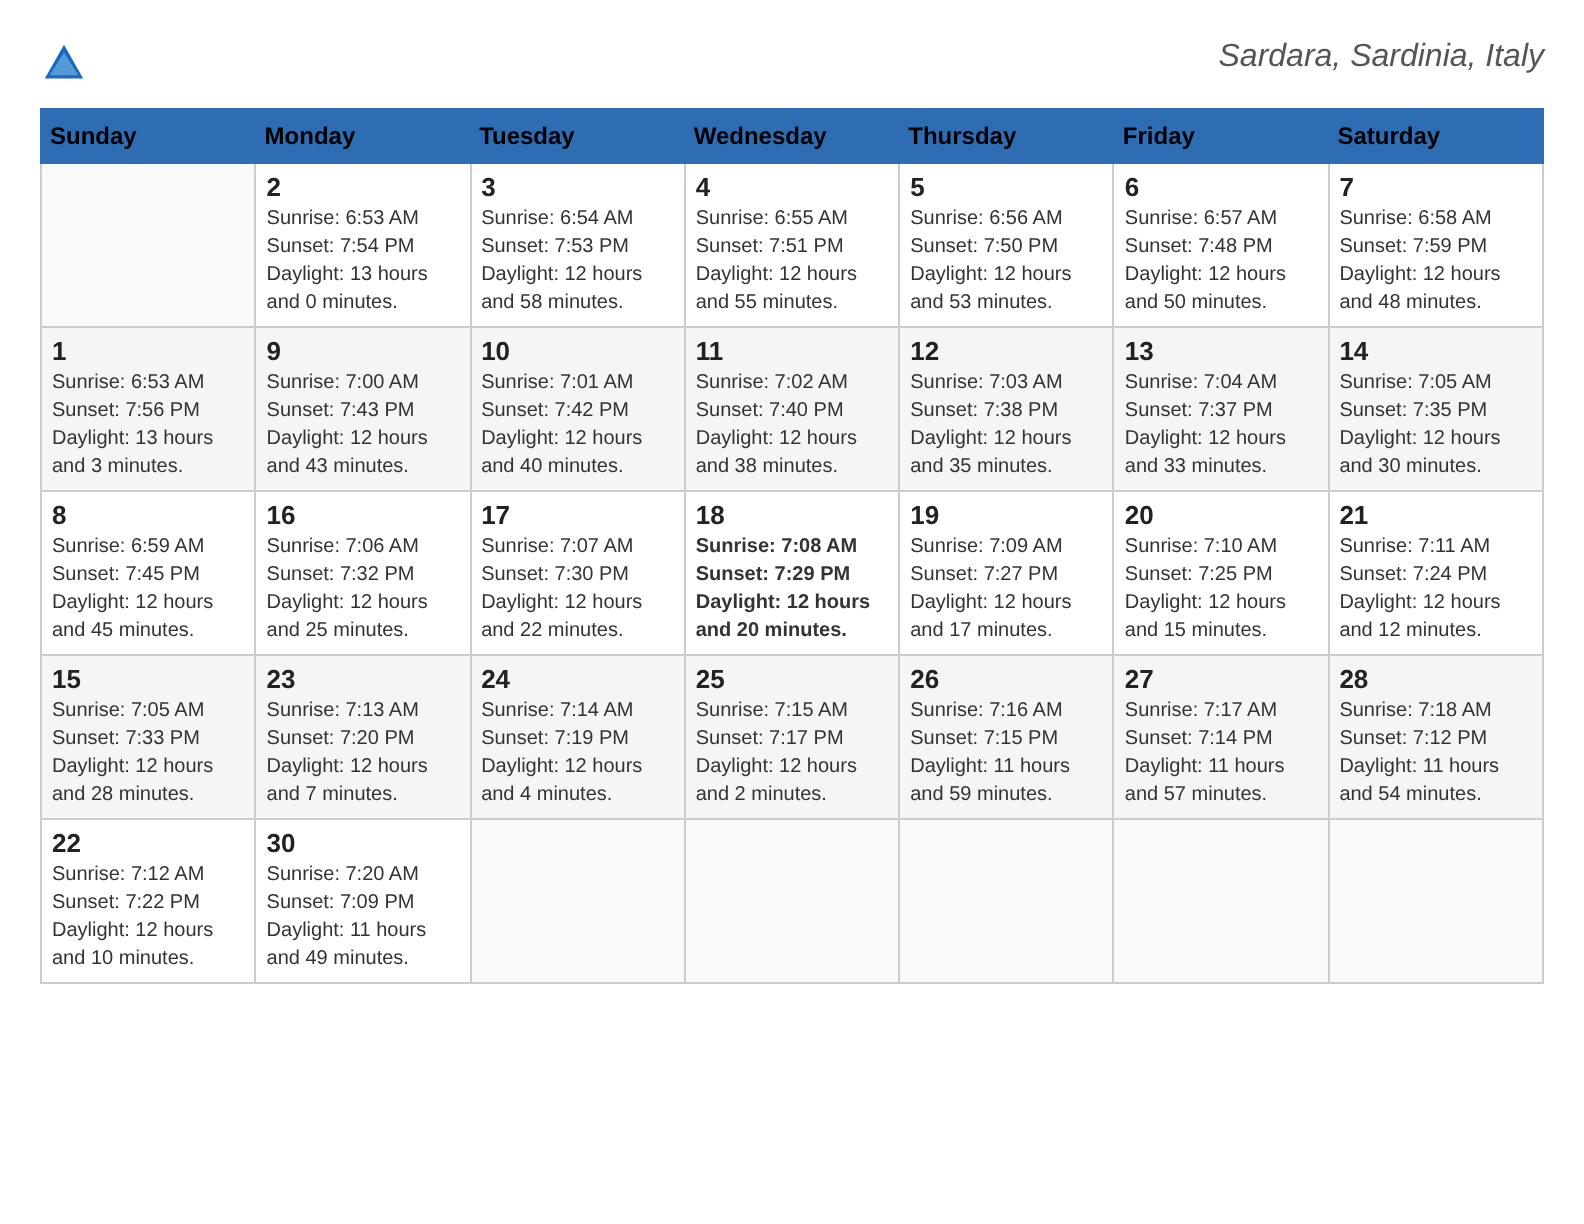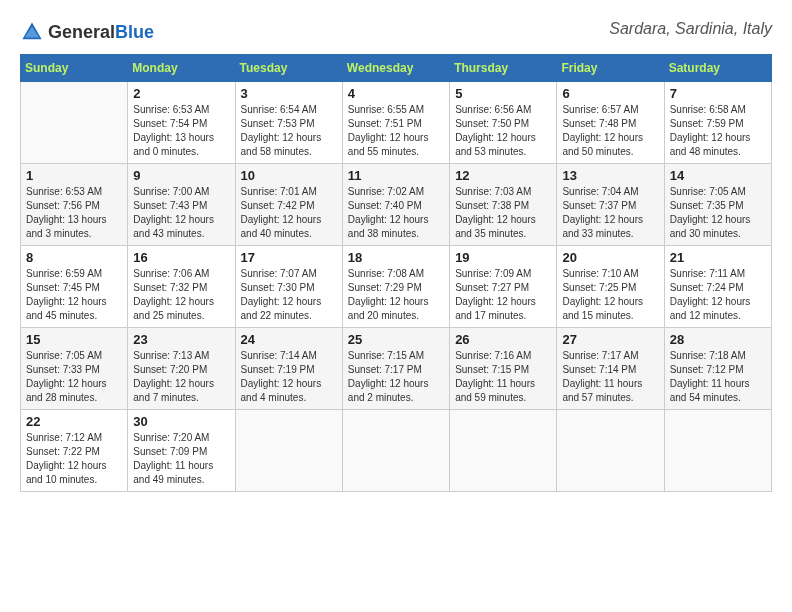--- a/index.html
+++ b/index.html
@@ -38,21 +38,21 @@
       color: #555;
       font-style: italic;
     }
     .calendar-table {
       width: 100%;
       border-collapse: collapse;
       font-size: 11px;
     }
     .calendar-table th {
       background-color: #2e6db4;
-      color: #bef264;
+      color: #000000;
       padding: 6px 4px;
       text-align: left;
       font-size: 12px;
       font-weight: bold;
       border: 1px solid #2e6db4;
     }
     .calendar-table td {
       border: 1px solid #ccc;
       vertical-align: top;
       padding: 4px 5px;
@@ -83,23 +83,20 @@
   </style>
 </head>
 <body>
 
 <div class="header">
   <div class="logo">
     <svg class="logo-icon" viewBox="0 0 30 30" xmlns="http://www.w3.org/2000/svg">
       <polygon points="15,3 27,24 3,24" fill="#1a6abf"></polygon>
       <polygon points="15,8 24,22 6,22" fill="#5599d8"></polygon>
     </svg>
-    <span>
-      <span style="font-size:18px;font-weight:bold;color:#333;">General</span><span style="font-size:18px;font-weight:bold;color:#1a6abf;">Blue</span>
-    </span>
   </div>
   <div class="title-block">
     <div class="location-title">Sardara, Sardinia, Italy</div>
   </div>
 </div>
 
 <table class="calendar-table">
   <thead>
     <tr>
       <th>Sunday</th>
@@ -225,21 +222,21 @@
         </td>
         <td>
           <div class="day-number">17</div>
           <div class="day-info" style="white-space: pre-line;">Sunrise: 7:07 AM
 Sunset: 7:30 PM
 Daylight: 12 hours
 and 22 minutes.</div>
         </td>
         <td>
           <div class="day-number">18</div>
-          <div class="day-info" style="white-space: pre-line;">Sunrise: 7:08 AM
+          <div class="day-info" style="white-space: pre-line; font-weight: bold;">Sunrise: 7:08 AM
 Sunset: 7:29 PM
 Daylight: 12 hours
 and 20 minutes.</div>
         </td>
         <td>
           <div class="day-number">19</div>
           <div class="day-info" style="white-space: pre-line;">Sunrise: 7:09 AM
 Sunset: 7:27 PM
 Daylight: 12 hours
 and 17 minutes.</div>

